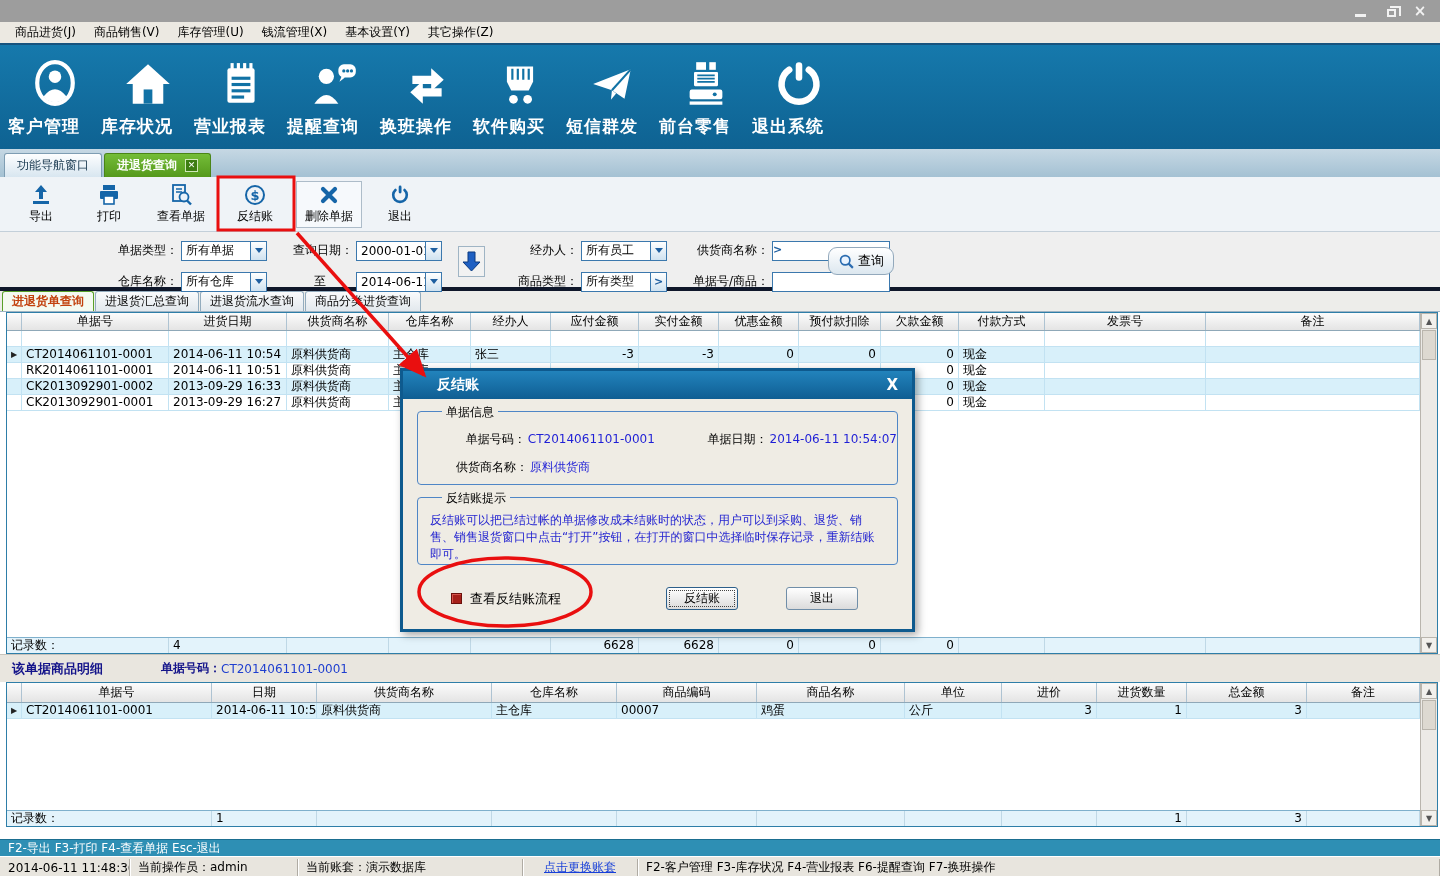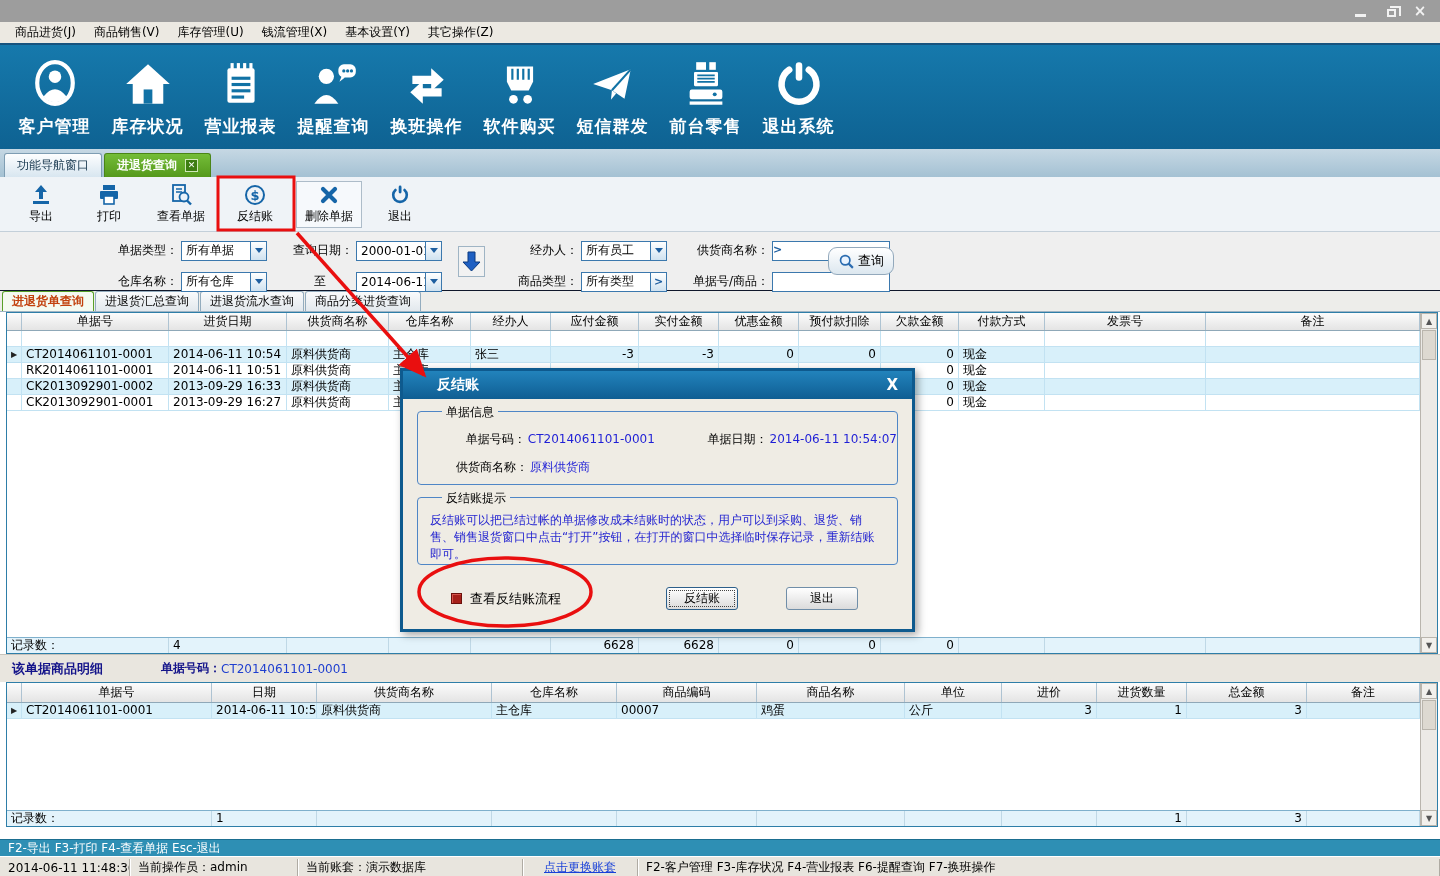--- a/index.html
+++ b/index.html
@@ -16,40 +16,40 @@
   .ic-res { width:9px; height:8px; border:2px solid #F2F2F2; position:relative; margin-left:3px; margin-top:3px; }
   .ic-res:before { content:""; position:absolute; left:1px; top:-5px; width:9px; height:8px; border:2px solid #F2F2F2; border-left:none; border-bottom:none; }
   .ic-close { font-size:15px; line-height:15px; }
 
   
   .menubar { height:23px; background:#ECE9E2; border-bottom:2px solid #17537E; display:flex; align-items:center; padding-left:6px; }
   .mitem { padding:2px 9px; cursor:default; }
 
   
   .bigbar { height:104px; background:linear-gradient(#1679AC,#0E6292); display:flex; align-items:flex-start; padding-left:8px; }
-  .bigbtn { width:93px; height:104px; display:flex; flex-direction:column; align-items:center; justify-content:flex-start; padding-top:8px; cursor:pointer; }
+  .bigbtn { width:93px; height:104px; display:flex; flex-direction:column; justify-content:flex-start; padding-top:8px; cursor:pointer; }
   .bicon { height:62px; display:flex; align-items:center; justify-content:center; }
   .blabel { color:#fff; font-weight:bold; font-size:17px; letter-spacing:1px; white-space:nowrap; }
 
   
   .tabbar { height:28px; background:linear-gradient(#C6D8E4,#A4C1D3); display:flex; align-items:flex-end; padding-left:4px; }
   .tab { height:24px; display:flex; align-items:center; padding:0 12px; margin-right:2px; border:1px solid #7E9DB3; border-bottom:none; border-radius:3px 3px 0 0; font-size:12px; cursor:pointer; }
   .tab.inactive { background:linear-gradient(#FDFEFF,#D8E6F0); color:#17374E; }
   .tab.active { background:linear-gradient(#74BD38,#55991C); color:#fff; font-weight:bold; border-color:#4A8517; }
   .tabclose { width:13px; height:13px; margin-left:8px; background:#3E7D12; border:1px solid #CFE8B8; color:#fff; font-size:9px; line-height:11px; text-align:center; font-weight:bold; cursor:pointer; }
 
   
   .subbar { height:55px; background:#EFF3F7; border-bottom:1px solid #C3CFD9; display:flex; align-items:center; padding-left:12px; }
   .sbtn { height:47px; display:flex; flex-direction:column; align-items:center; justify-content:center; gap:2px; margin-right:10px; cursor:pointer; background:transparent; border:1px solid transparent; font-size:12px; }
   .sbtn.raised { background:#F6F9FC; border:1px solid #ADBCC9; }
   .sbtn .slabel { white-space:nowrap; }
   .w58{width:58px;} .w66{width:66px;} .w62{width:62px;} .w56{width:56px;}
 
   
-  .filter { position:relative; height:59px; background:#EFEFEF; border-bottom:1px solid #0f172a; padding-top:6px; }
+  .filter { position:relative; height:59px; background:#EFEFEF; border-bottom:4px solid #0f172a; padding-top:6px; }
   .frow { display:flex; align-items:center; height:25px; padding-left:100px; }
   .flbl { display:inline-block; text-align:right; white-space:nowrap; }
   .la{width:78px;} .lb{width:66px;} .lc{width:78px;} .ld{width:92px;}
   .combo { position:relative; width:86px; height:20px; background:#fff; border:1px solid #3B78AD; margin-left:3px; display:flex; align-items:center; padding-left:4px; font-size:12px; }
   .combo .cbtn { position:absolute; right:0; top:0; width:16px; height:18px; background:linear-gradient(#FFF,#CFE2F0); border-left:1px solid #3B78AD; display:flex; align-items:center; justify-content:center; cursor:pointer; }
   .tri { width:0; height:0; border-left:4px solid transparent; border-right:4px solid transparent; border-top:5px solid #1E5FA0; }
   .gtbtn { font-size:11px; font-weight:bold; color:#1E5FA0; }
   .tinput { width:118px; height:20px; background:#fff; border:1px solid #3B78AD; margin-left:3px; position:relative; }
   .gap20{width:20px;} .gap58{width:58px;} .gap10{width:10px;}
   .bluedown { position:absolute; left:458px; top:14px; width:27px; height:31px; background:#F2F2F2; border:1px solid #9FB4C4; display:flex; align-items:center; justify-content:center; cursor:pointer; }

